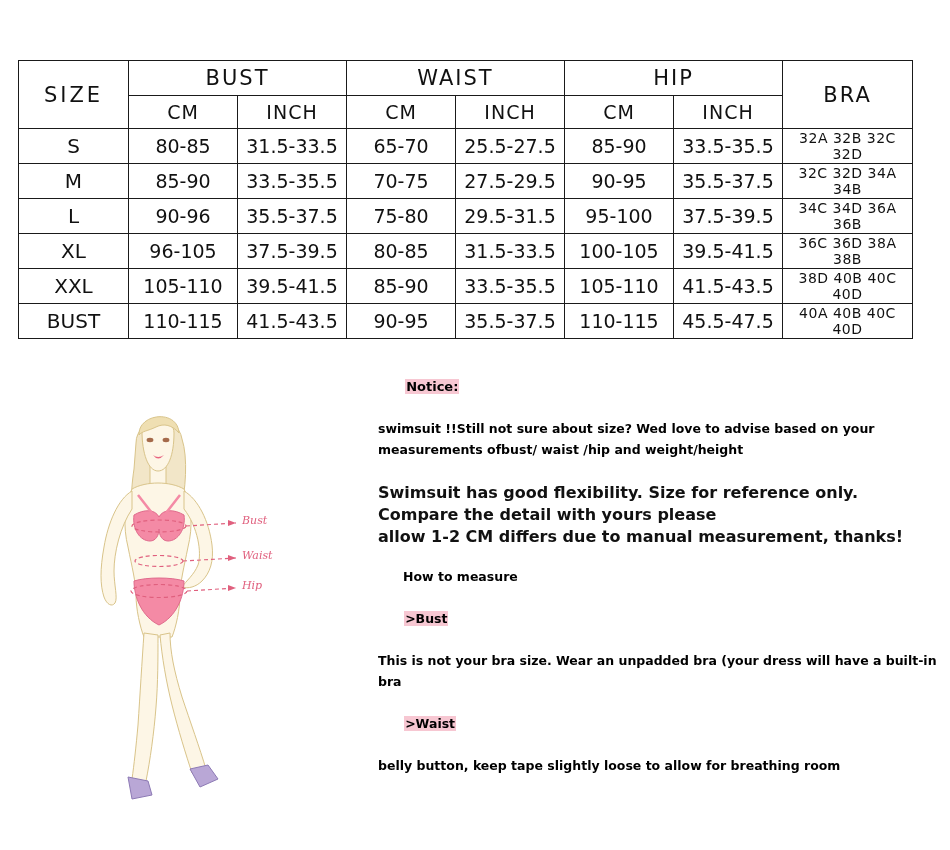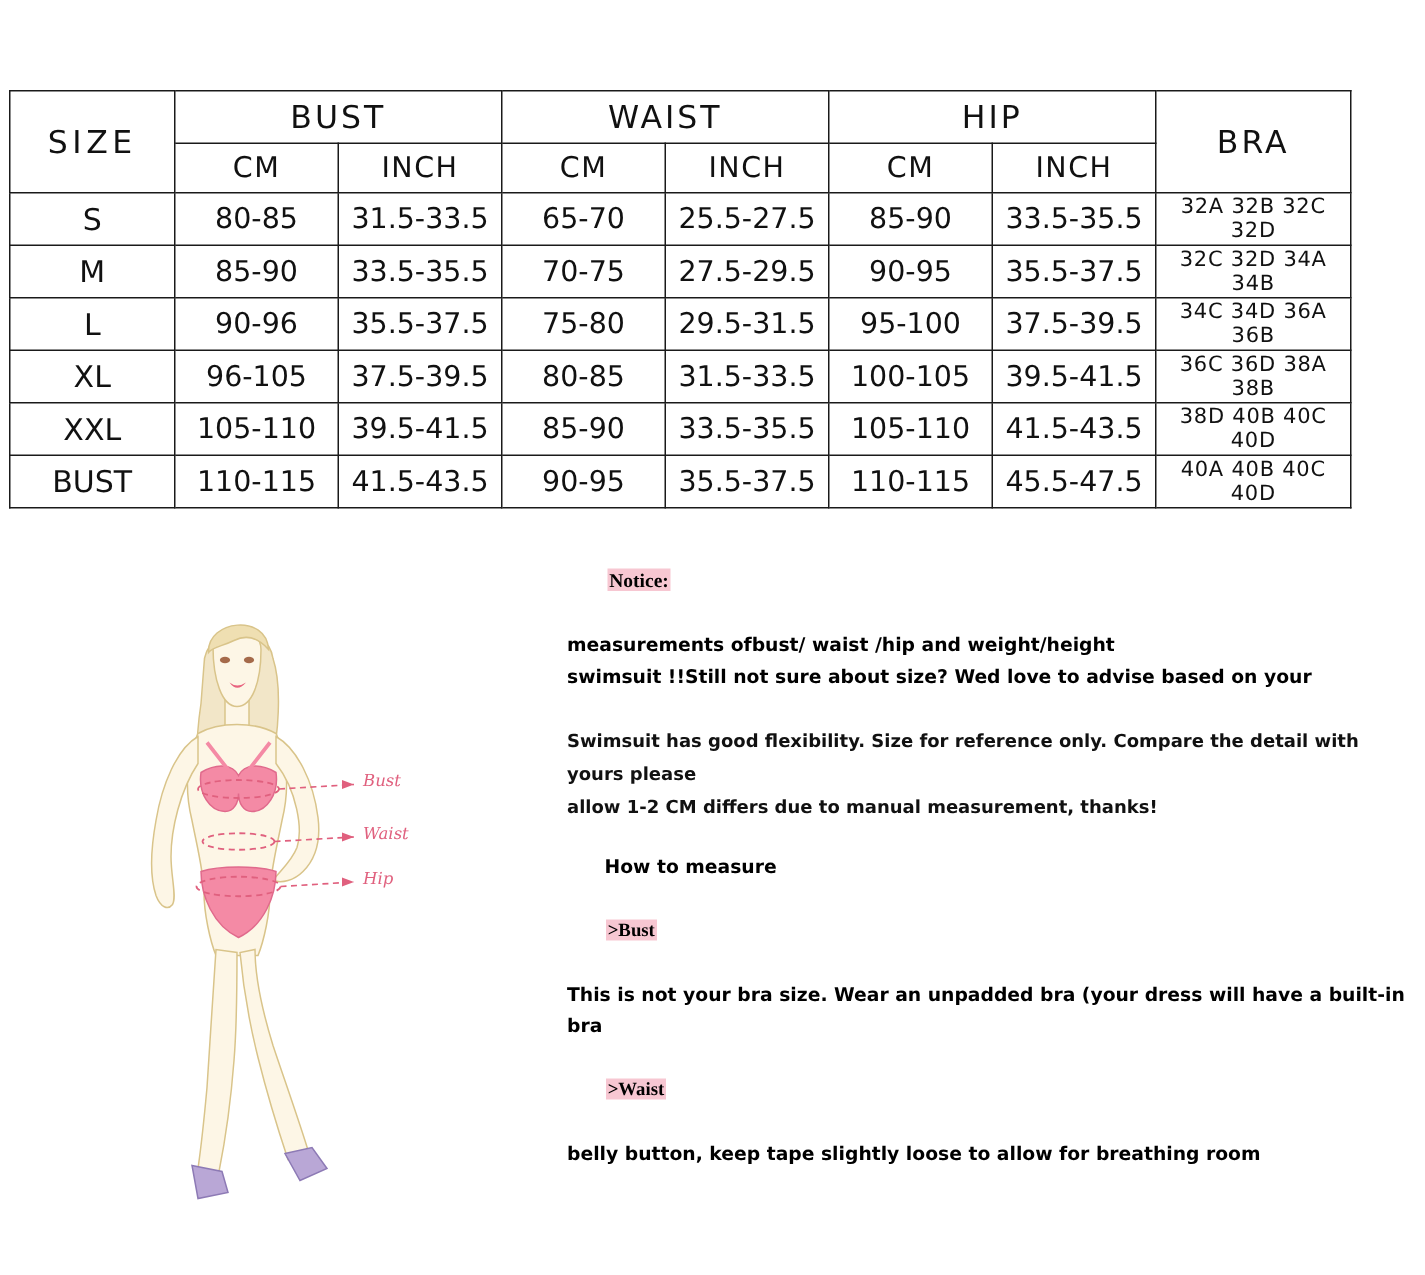--- a/index.html
+++ b/index.html
@@ -12,21 +12,21 @@
     background: #ffffff;
     font-family: "DejaVu Sans", sans-serif;
     color: #111111;
     overflow: hidden;
     position: relative;
   }
 
   
   .table-wrap {
     position: absolute;
-    left: 6px;
+    left: 18px;
     top: 60px;
     width: 828px;
   }
   table.size-table {
     border-collapse: collapse;
     width: 100%;
     table-layout: fixed;
   }
   table.size-table td, table.size-table th {
     border: 1px solid #1a1a1a;
@@ -109,31 +109,30 @@
     line-height: 21px;
     font-weight: bold;
     color: #000;
     font-family: "DejaVu Sans", sans-serif;
     white-space: pre-wrap;
   }
   .t-hl {
     background: #f7c7d2;
     display: inline;
     padding: 0 1px;
-    font-family: Liberation Serif, serif;
   }
   .t-gap-md { height: 18px; }
   .t-gap-lg { height: 22px; }
 
   .notice-title {
     font-size: 13px;
     font-weight: bold;
   }
   .small-note {
-    font-size: 12px;
+    font-size: 16px;
     line-height: 22px;
     font-weight: bold;
   }
   .sub-head {
     font-size: 12.5px;
     font-weight: bold;
     margin-left: 25px;
   }
 
   
@@ -292,22 +291,22 @@
     <div class="annot" style="left:182px; top:119px;">Bust</div>
     <div class="annot" style="left:182px; top:154px;">Waist</div>
     <div class="annot" style="left:182px; top:184px;">Hip</div>
   </div>
 
   <div class="text-area">
 
     <div class="t-line notice-title">
       <span class="t-hl">Notice:</span>
     </div>
+    <div class="t-line">swimsuit !!Still not sure about size? Wed love to advise based on your</div>
     <div class="t-line">measurements ofbust/ waist /hip and weight/height</div>
-    <div class="t-line">swimsuit !!Still not sure about size? Wed love to advise based on your</div>
 
     <div class="t-gap-lg"></div>
 
     <div class="small-note">Swimsuit has good flexibility. Size for reference only. Compare the detail with yours please</div>
     <div class="small-note">allow 1-2 CM differs due to manual measurement, thanks!</div>
 
     <div class="t-gap-md"></div>
 
     <div class="t-line sub-head">How to measure</div>
     <div class="t-line">

